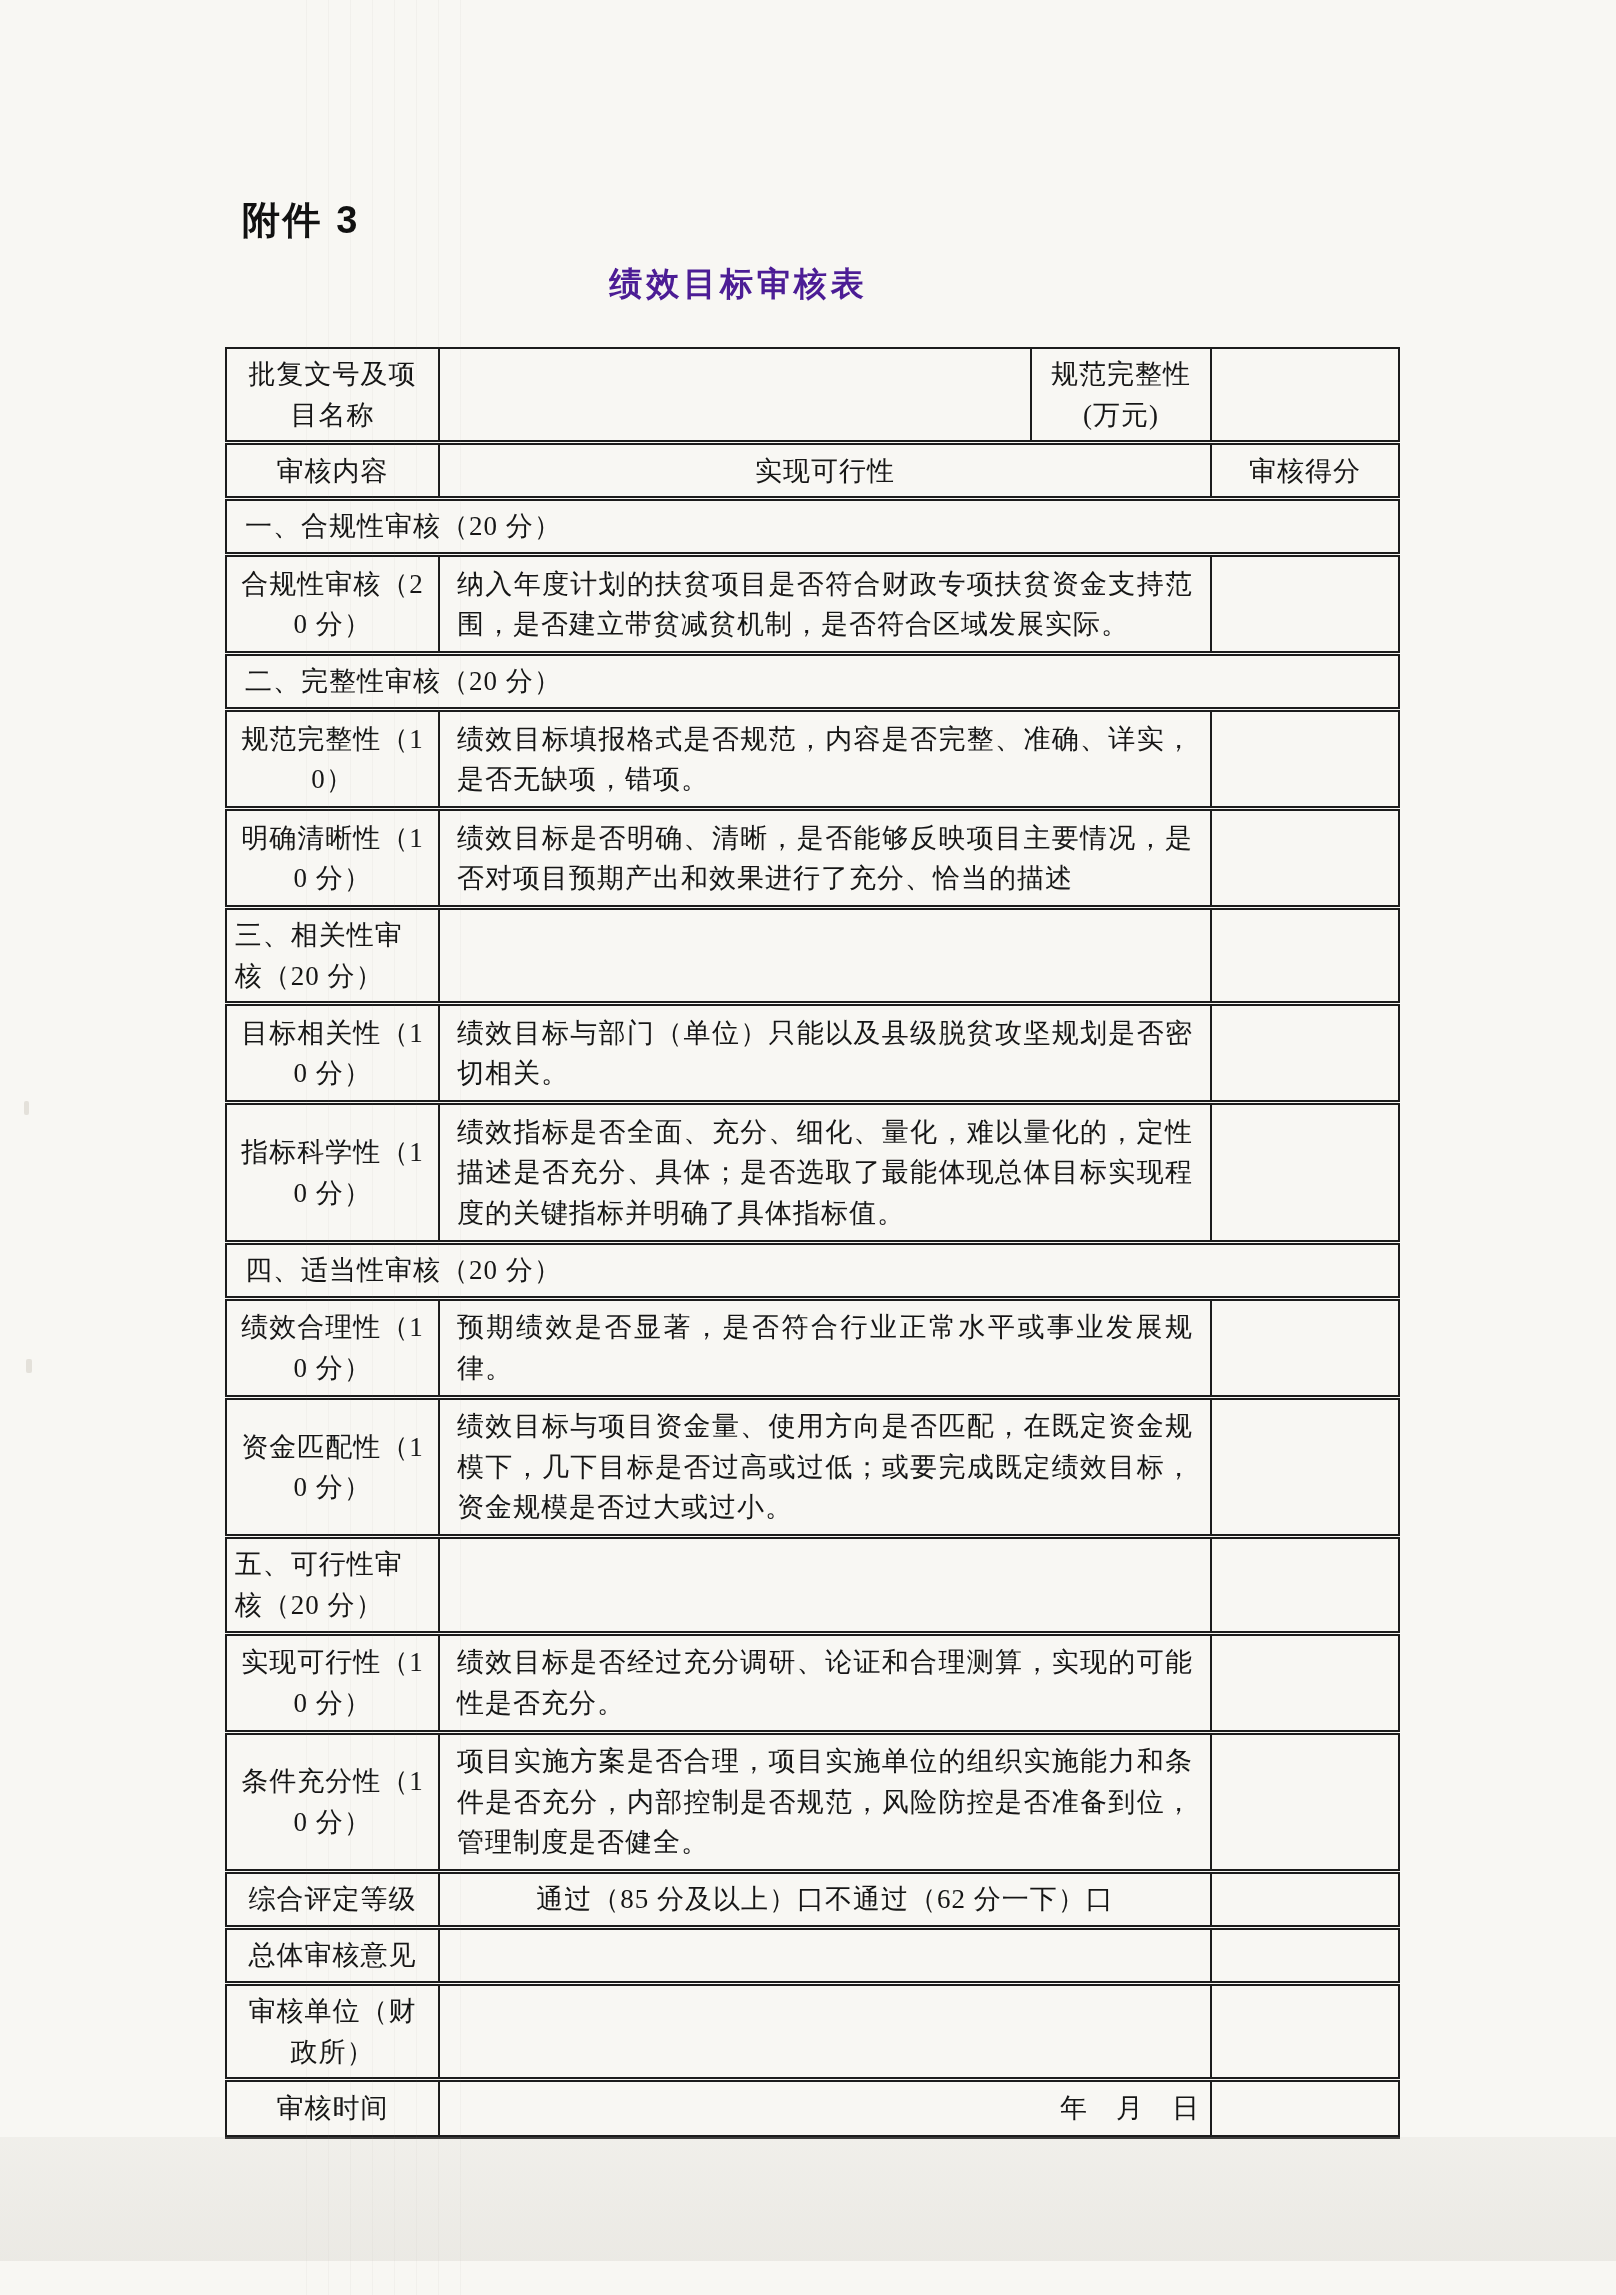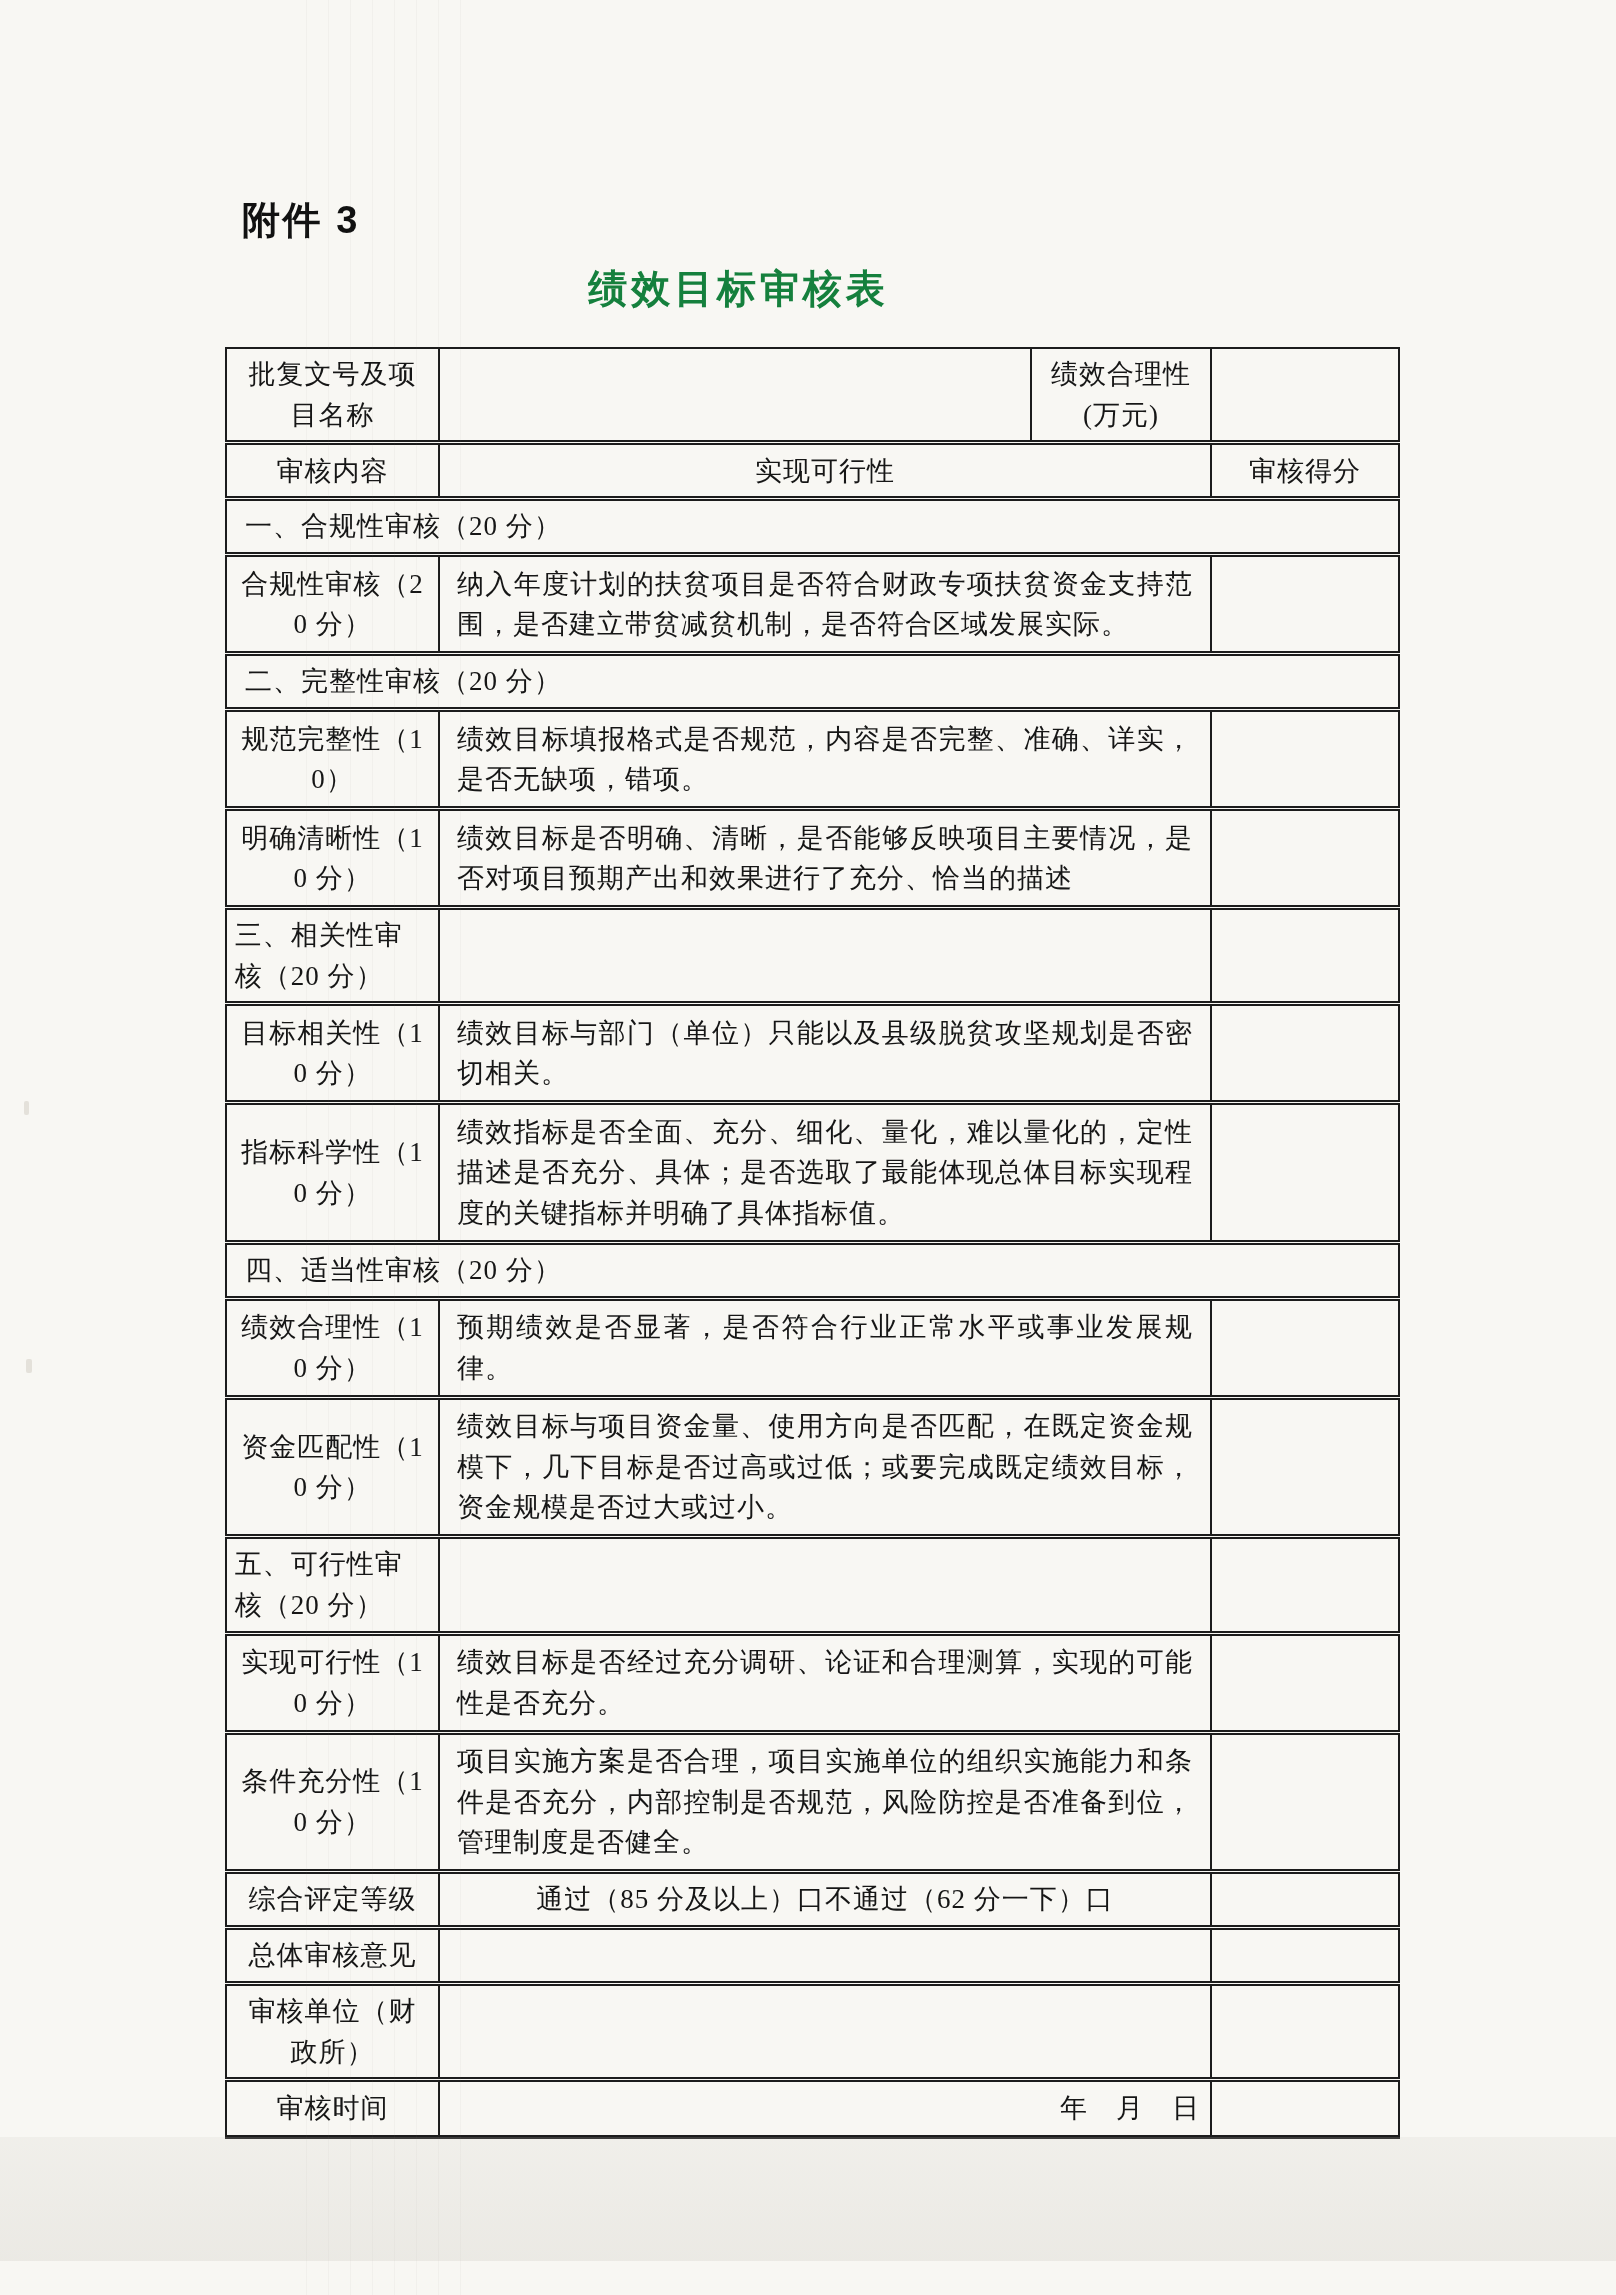--- a/index.html
+++ b/index.html
@@ -30,21 +30,21 @@
 
   .attachment{
     position:absolute;left:242px;top:195px;
     font-family:"Liberation Sans", sans-serif;
     font-weight:700;font-size:38px;letter-spacing:2.6px;color:#111;
   }
   .title{
     position:absolute;left:0;top:262px;width:1477px;margin:0;
     text-align:center;
     font-family:"Liberation Sans", sans-serif;
-    font-weight:700;font-size:39px;letter-spacing:3.9px;color:#15803d;
+    font-weight:700;font-size:33px;letter-spacing:3.9px;color:#4c1d95;
   }
 
   table.form{
     position:absolute;left:225px;top:347px;width:1174px;
     border-collapse:collapse;table-layout:fixed;
     font-size:27px;letter-spacing:1px;line-height:1.5;
     color:#161616;
   }
   col.c1{width:213px;} col.c2{width:592px;} col.c3{width:180px;} col.c4{width:188px;}
 
@@ -87,21 +87,21 @@
         <col class="c1">
         <col class="c2">
         <col class="c3">
         <col class="c4">
       </colgroup>
     <tbody>
 
       <tr class="r-doc">
         <td class="lab">批复文号及项目名称</td>
         <td class="empty"></td>
-        <td class="lab">绩效合理性(万元)</td>
+        <td class="lab">规范完整性(万元)</td>
         <td class="empty"></td>
       </tr>
 
       <tr class="r-head">
         <td>审核内容</td>
         <td colspan="2">实现可行性</td>
         <td>审核得分</td>
       </tr>
 
       <tr class="r-sec">

